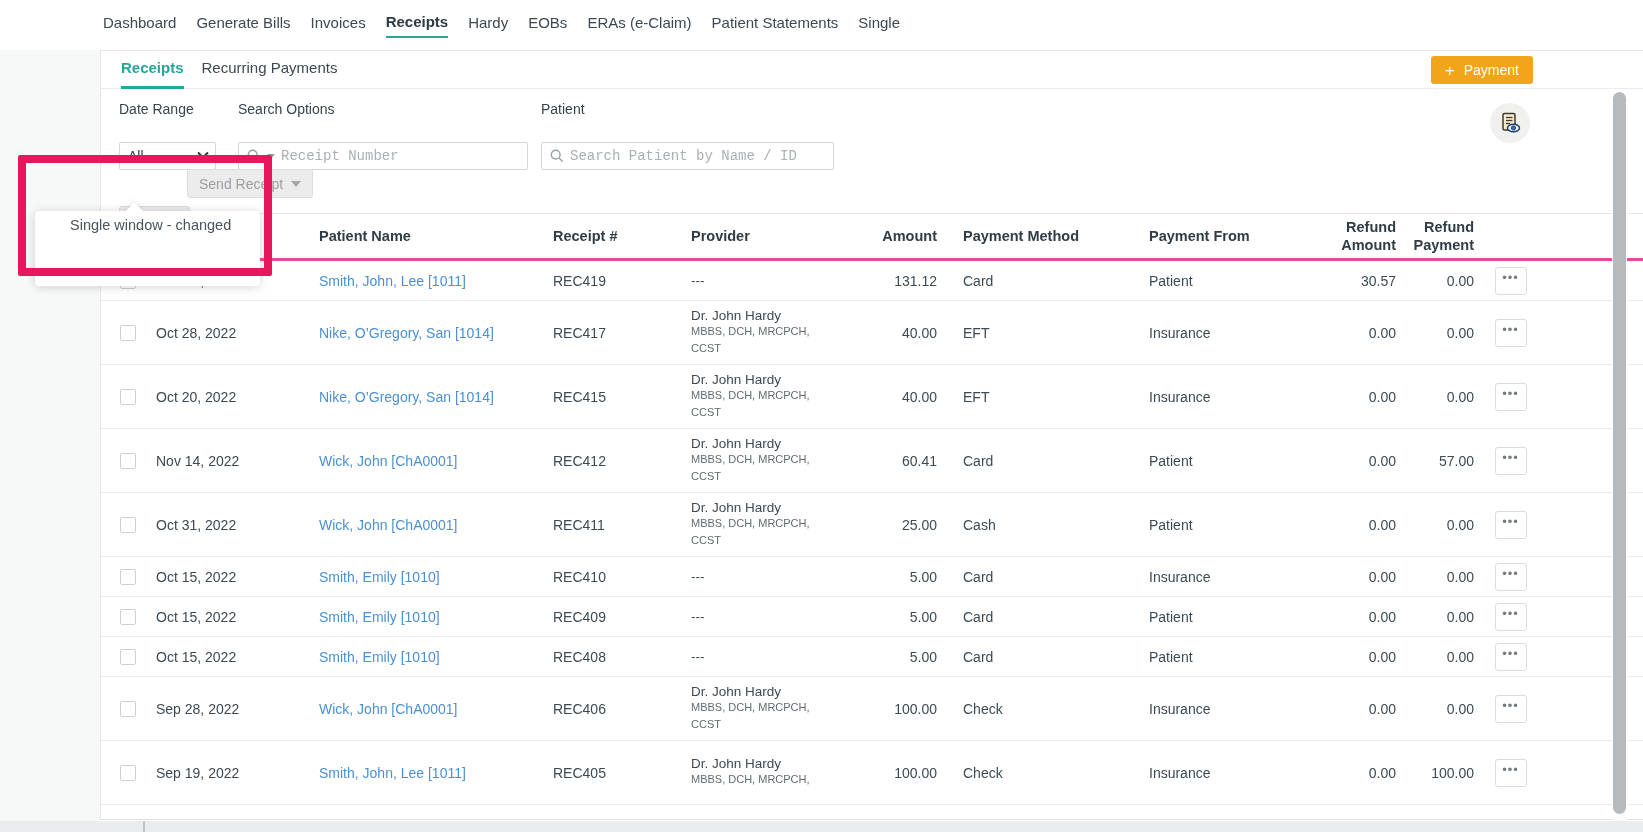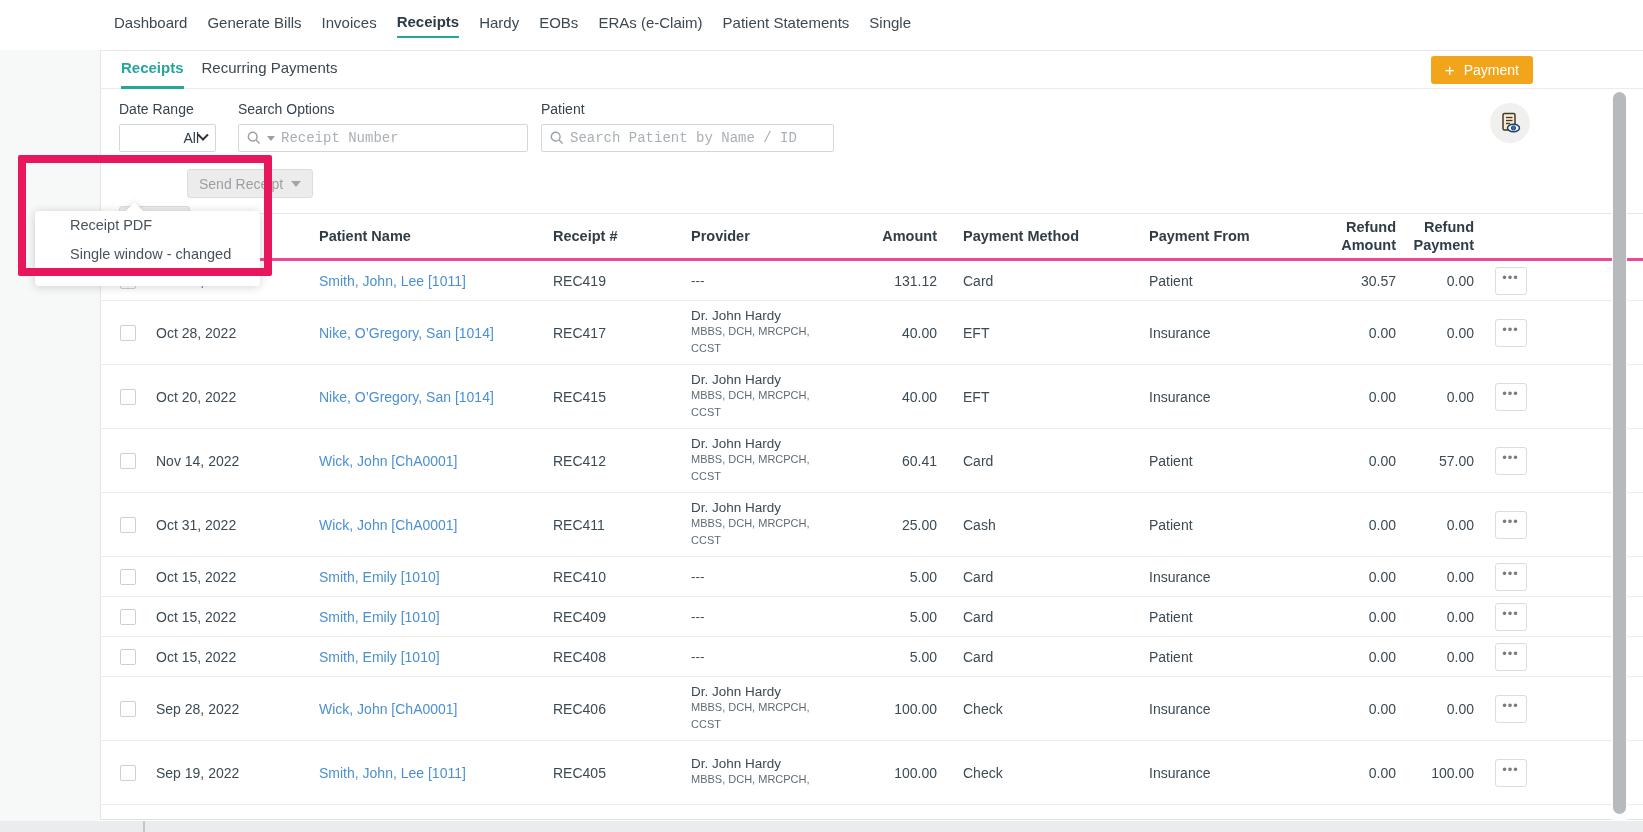--- a/index.html
+++ b/index.html
@@ -2,44 +2,44 @@
 <html><head>
 <meta charset="utf-8">
 <style>
   * { margin:0; padding:0; box-sizing:border-box; }
   html,body { background:#fff; }
   body { font-family:"Liberation Sans","DejaVu Sans",sans-serif; color:#3c4a54; }
   .page { position:relative; width:1643px; height:832px; overflow:hidden; background:#fff; }
   .left-margin { position:absolute; left:0; top:50px; width:100px; height:771px; background:#f7f8f8; }
 
   
-  .topnav { position:absolute; left:114px; top:0; height:46px; display:flex; gap:20px; align-items:center; }
+  .topnav { position:absolute; left:103px; top:0; height:46px; display:flex; gap:20px; align-items:center; }
   .nav-item { font-size:15px; color:#3d4852; cursor:pointer; padding:4px 0 6px 0; white-space:nowrap; }
   .nav-item.active { font-weight:bold; color:#2e3b44; border-bottom:2px solid #26a69a; }
 
   
   .card { position:absolute; left:100px; top:50px; right:0; height:770px; background:#fff;
           border-top:1px solid #e4e6e7; border-left:1px solid #e4e6e7; border-bottom:1px solid #dfe1e2; }
 
   
   .subtabs-row { position:relative; height:38px; border-bottom:1px solid #eaecec; }
   .subtabs { position:absolute; left:20px; top:0; height:38px; display:flex; gap:18px; align-items:center; }
   .subtab { font-size:15px; color:#3d4852; cursor:pointer; height:38px; line-height:34px; }
   .subtab.active { color:#26a69a; font-weight:bold; border-bottom:3px solid #26a69a; }
   .payment-btn { position:absolute; right:110px; top:5px; height:28px; padding:0 14px; background:#f2a51b;
                  border:none; border-radius:3px; color:#fff; font-size:14px; font-family:inherit; cursor:pointer;
                  display:flex; align-items:center; gap:9px; }
   .payment-btn .plus { font-size:17px; line-height:1; }
 
   
   .filters-row { position:relative; height:72px; }
   .fgroup { position:absolute; top:12px; }
-  .flabel { font-size:14px; color:#37444e; margin-bottom:7px; }
+  .flabel { font-size:14px; color:#37444e; margin-bottom:25px; }
   .fctrl { height:28px; border:1px solid #d4d7d9; border-radius:2px; background:#fff; display:flex; align-items:center; }
-  .select { width:97px; padding:0 8px; justify-content:flex-end; font-size:14px; color:#2e3b44; cursor:pointer; }
+  .select { width:97px; padding:0 8px; justify-content:space-between; font-size:14px; color:#2e3b44; cursor:pointer; }
   .chev { width:8px; height:8px; border-right:2px solid #333; border-bottom:2px solid #333; transform:rotate(45deg) translate(-2px,-2px); }
   .input { padding:0 8px; gap:6px; }
   .input input { border:none; outline:none; flex:1; font-size:14px; font-family:Liberation Mono, monospace; color:#3c4a54; background:transparent; }
   .input input::placeholder { color:#a9b0b5; }
   .mini-caret { width:0; height:0; border-left:4px solid transparent; border-right:4px solid transparent; border-top:5px solid #9aa1a6; }
   .icon-circle { position:absolute; right:113px; top:14px; width:40px; height:40px; border-radius:50%;
                  background:#f0f0ef; border:none; display:flex; align-items:center; justify-content:center; cursor:pointer; }
 
   
   .toolbar-row { position:relative; height:52px; }
@@ -377,21 +377,20 @@
             <div class="td" style="display: flex; justify-content: center;">
               <button class="more-btn">•••</button>
             </div>
           </div>
         </div>
     </div>
   </div>
 
   <div class="popup">
     <div class="arrow"></div>
-    <div class="menu-item">Receipt PDF</div>
     <div class="menu-item">Single window - changed</div>
   </div>
 
   <div class="annot"></div>
 
   <div class="sb-track">
     <div class="sb-thumb"></div>
   </div>
 
   <div class="bottom-strip">

